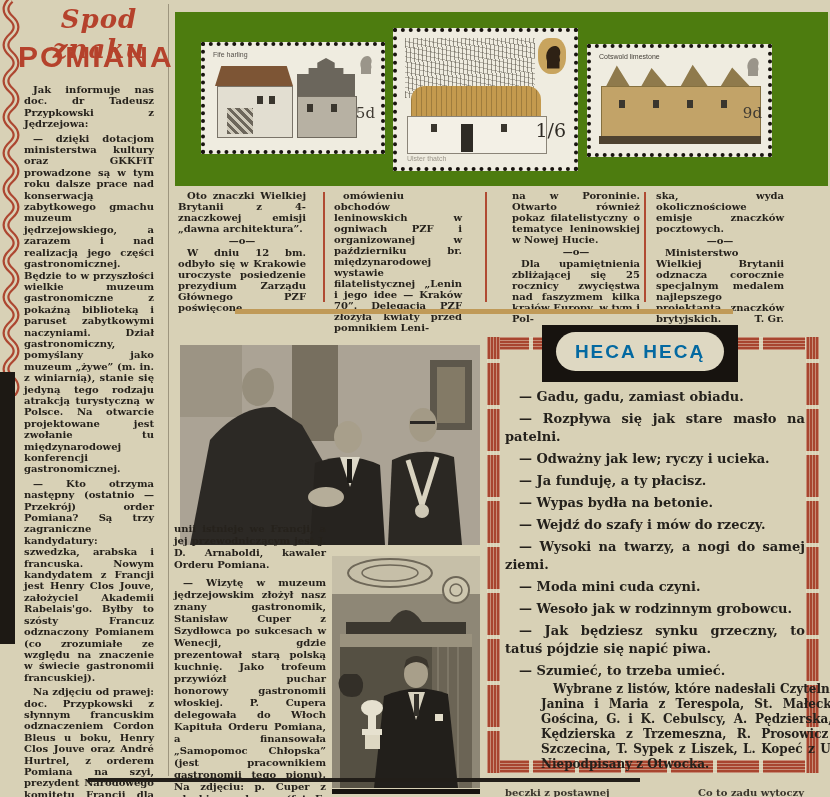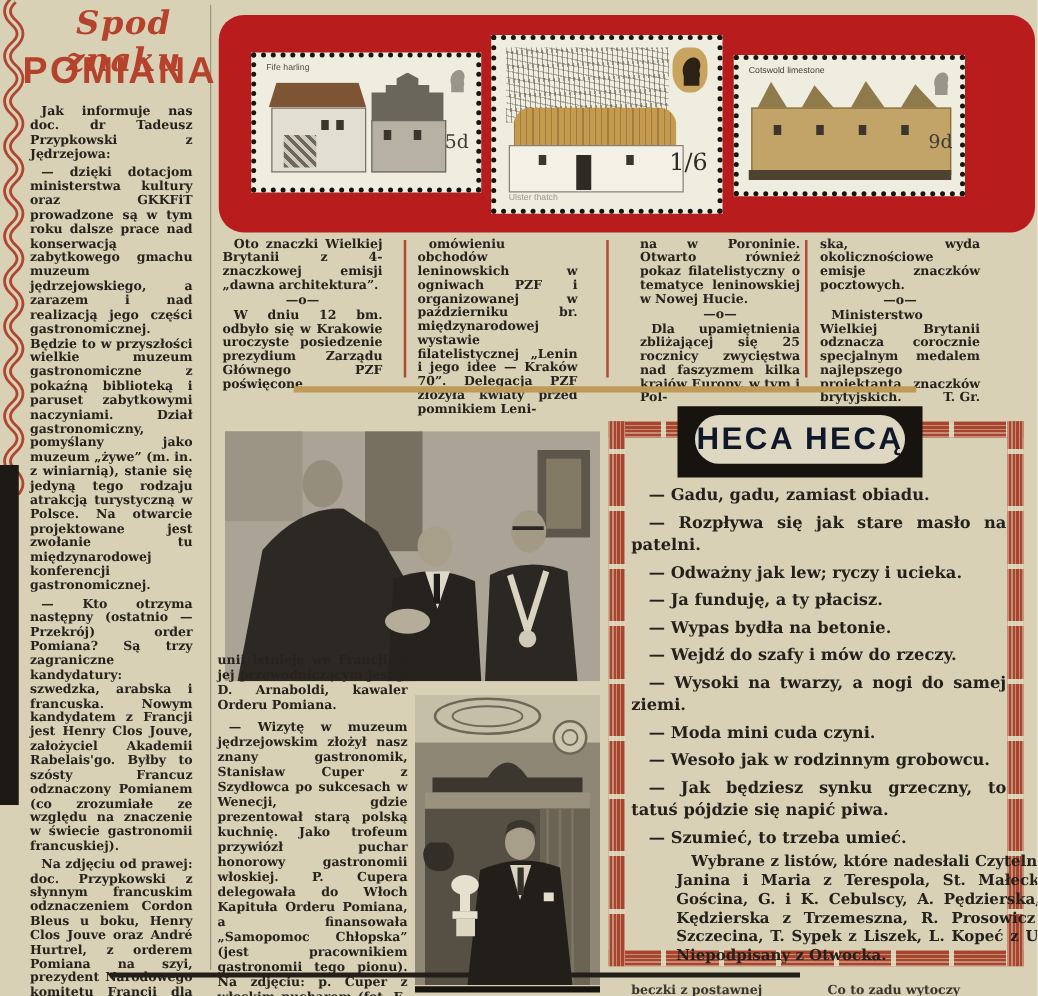--- a/index.html
+++ b/index.html
@@ -29,21 +29,21 @@
   
   .leftcol{
     position:absolute; left:24px; top:84px; width:142px;
     font-size:10px; font-weight:bold; line-height:11.4px;
     text-align:justify; hyphens:auto;
   }
   .leftcol p{margin:0 12px 3px 0; text-indent:9px;}
   .leftcol p.nohang{text-indent:9px;}
 
   
-  .stamps-panel{position:absolute; left:175px; top:12px; width:653px; height:174px; background:#b91c1c;border-radius:20px;}
+  .stamps-panel{position:absolute; left:175px; top:12px; width:653px; height:174px; background:#4d7c0f;}
   .stamp{position:absolute; background:#efece0; border:4px dotted #18140f; box-sizing:border-box;}
   .stamp-label{position:absolute; font-family:"Liberation Sans", sans-serif; font-size:7px; color:#55504a; z-index:3;}
   .denom{position:absolute; font-family:"DejaVu Serif", serif; color:#3f3a32; z-index:3;}
   .qhead{position:absolute; z-index:3;}
   .qpatch{position:absolute; background:#c8a45e; border-radius:40% 40% 45% 45%; z-index:2;}
 
   
   .s1{left:26px; top:30px; width:184px; height:112px;}
   .s1 .roofL{position:absolute; left:10px; top:20px; width:78px; height:20px; background:#7d5535; clip-path:polygon(8% 0,92% 0,100% 100%,0 100%);}
   .s1 .bodyL{position:absolute; left:12px; top:40px; width:74px; height:50px; background:#e2ded1; border:1px solid #7a7469;}
@@ -97,30 +97,30 @@
                       repeating-linear-gradient(90deg, transparent 0 42px, #d8d1b6 42px 46px);}
   .hb.top{top:0;} .hb.bot{bottom:0;}
   .hb.lft,.hb.rgt{top:0; bottom:0; width:13px;
      background-image:repeating-linear-gradient(90deg, rgba(235,228,205,.45) 0 1px, transparent 1px 3px),
                       repeating-linear-gradient(0deg, transparent 0 42px, #d8d1b6 42px 46px);}
   .hb.lft{left:0;} .hb.rgt{right:0;}
 
   .heca-titlebox{position:absolute; left:542px; top:325px; width:196px; height:57px; background:#17130f; z-index:5;}
   .heca-pill{position:absolute; left:14px; top:7px; right:14px; bottom:11px; background:#ded8c2; border-radius:20px;
      display:flex; align-items:center; justify-content:center;}
-  .heca-title{font-family:"Liberation Sans", sans-serif; font-weight:bold; font-size:25px; letter-spacing:2px; color:#0f172a;}
+  .heca-title{font-family:"Liberation Sans", sans-serif; font-weight:bold; font-size:19px; letter-spacing:2px; color:#0369a1;}
 
   .jokes{position:absolute; left:505px; top:388px; width:300px;}
   .jokes p{margin:0 0 4px 0; font-size:13px; font-weight:bold; line-height:18px; text-align:justify; text-indent:14px; color:#24211c;}
   .letters{position:absolute; left:501px; top:682px; width:312px;
      font-size:12px; font-weight:bold; line-height:15px; text-align:justify; text-indent:12px; color:#24211c;padding-left:40px;}
 
   
   .frag{position:absolute; top:787px; font-size:10px; font-weight:bold; color:#3a352c;}
-  .frag.l{left:505px;} .frag.r{left:662px;}
+  .frag.l{left:505px;} .frag.r{left:698px;}
 </style>
 </head>
 <body>
 
 <div class="page">
 
   <svg class="wavy" width="22" height="396" viewBox="0 0 22 396">
     <path d="M11 0 q-10 9 0 18 q10 9 0 18 q-10 9 0 18 q10 9 0 18 q-10 9 0 18 q10 9 0 18 q-10 9 0 18 q10 9 0 18 q-10 9 0 18 q10 9 0 18 q-10 9 0 18 q10 9 0 18 q-10 9 0 18 q10 9 0 18 q-10 9 0 18 q10 9 0 18 q-10 9 0 18 q10 9 0 18 q-10 9 0 18 q10 9 0 18 q-10 9 0 18 q10 9 0 18" fill="none" stroke="#ad4731" stroke-width="7"></path>
     <path d="M11 0 q-10 9 0 18 q10 9 0 18 q-10 9 0 18 q10 9 0 18 q-10 9 0 18 q10 9 0 18 q-10 9 0 18 q10 9 0 18 q-10 9 0 18 q10 9 0 18 q-10 9 0 18 q10 9 0 18 q-10 9 0 18 q10 9 0 18 q-10 9 0 18 q10 9 0 18 q-10 9 0 18 q10 9 0 18 q-10 9 0 18 q10 9 0 18 q-10 9 0 18 q10 9 0 18" fill="none" stroke="#d8d1b6" stroke-width="2.5"></path>
   </svg>

